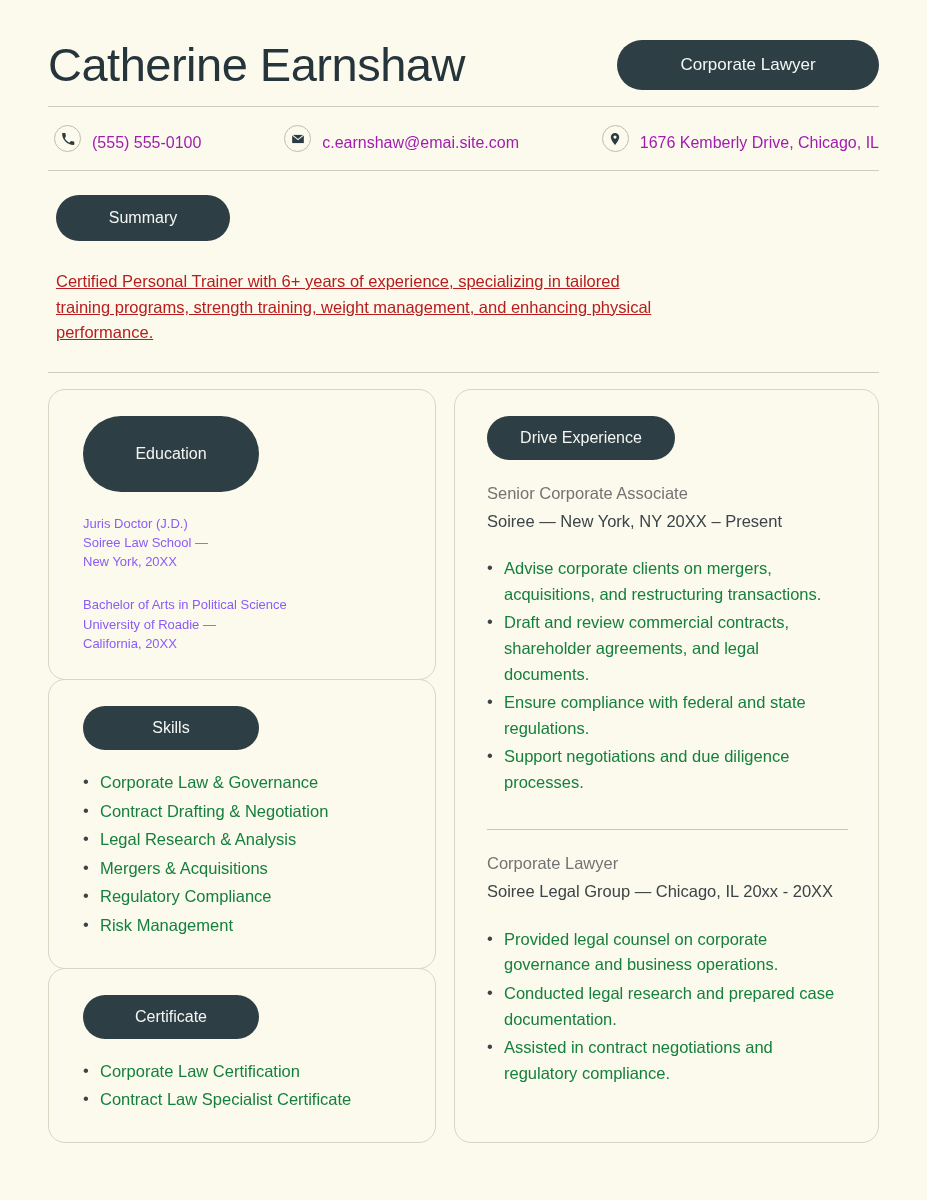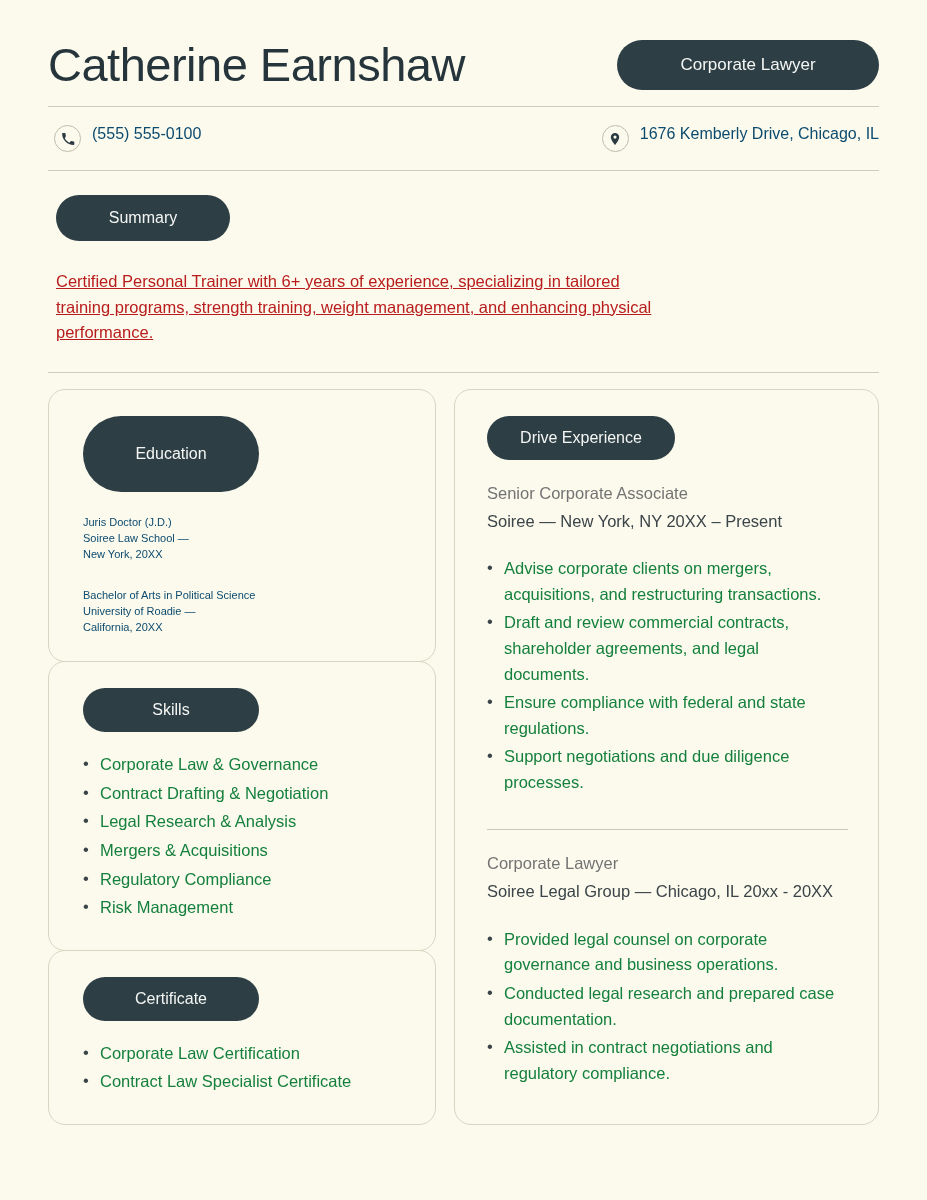--- a/index.html
+++ b/index.html
@@ -60,24 +60,24 @@
 
   
   .contacts {
     display: flex;
     align-items: center;
     justify-content: space-between;
     padding: 18px 0 18px 6px;
   }
   .contact {
     display: flex;
-    align-items: flex-start;
+    align-items: flex-end;
     gap: 11px;
     font-size: 16px;
-    color: #0c4a6e;
+    color: #a21caf;
     white-space: nowrap;
   }
   .cicon {
     width: 27px;
     height: 27px;
     border-radius: 50%;
     border: 1px solid #bfbdaa;
     display: flex;
     align-items: center;
     justify-content: center;
@@ -134,23 +134,23 @@
     font-size: 16px;
     padding: 13px 0;
     display: flex;
   }
   .pill-edu   { width: 176px; }
   .pill-skills{ width: 176px; }
   .pill-cert  { width: 176px; }
   .pill-work  { width: 188px; }
 
   .edu-entry {
-    font-size: 11px;
+    font-size: 13px;
     line-height: 1.48;
-    color: #0c4a6e;
+    color: #8b5cf6;
     margin-top: 22px;
   }
   .edu-entry + .edu-entry { margin-top: 24px; }
 
   ul.bullets {
     list-style: none;
     margin-top: 20px;
   }
   ul.bullets li {
     position: relative;
@@ -204,20 +204,29 @@
 
     <div class="contact">
       <span class="cicon">
         <svg width="14" height="14" viewBox="0 0 24 24" fill="#2c3b42">
           <path d="M6.6 10.8c1.7 3.4 4.2 5.9 7.6 7.6l2.5-2.5c.3-.3.8-.4 1.2-.3 1.2.4 2.5.6 3.8.6.6 0 1.1.5 1.1 1.1V21c0 .6-.5 1.1-1.1 1.1C10.7 22.1 1.9 13.3 1.9 2.6c0-.6.5-1.1 1.1-1.1h3.7c.6 0 1.1.5 1.1 1.1 0 1.3.2 2.6.6 3.8.1.4 0 .9-.3 1.2L6.6 10.8z"></path>
         </svg>
       </span>
       <span>(555) 555-0100</span>
     </div>
 
+    <div class="contact">
+      <span class="cicon">
+        <svg width="14" height="14" viewBox="0 0 24 24" fill="#2c3b42">
+          <path d="M2 5h20v14H2z"></path>
+          <path d="M2 5l10 8 10-8" stroke="#fbfaed" stroke-width="2" fill="none"></path>
+        </svg>
+      </span>
+      <span>c.earnshaw@emai.site.com</span>
+    </div>
 
     <div class="contact">
       <span class="cicon">
         <svg width="14" height="14" viewBox="0 0 24 24" fill="#2c3b42">
           <path d="M12 1.5c-4 0-7.2 3.2-7.2 7.2 0 5.4 7.2 13.8 7.2 13.8s7.2-8.4 7.2-13.8c0-4-3.2-7.2-7.2-7.2z"></path>
           <circle cx="12" cy="8.7" r="2.7" fill="#fbfaed"></circle>
         </svg>
       </span>
       <span>1676 Kemberly Drive, Chicago, IL</span>
     </div>

